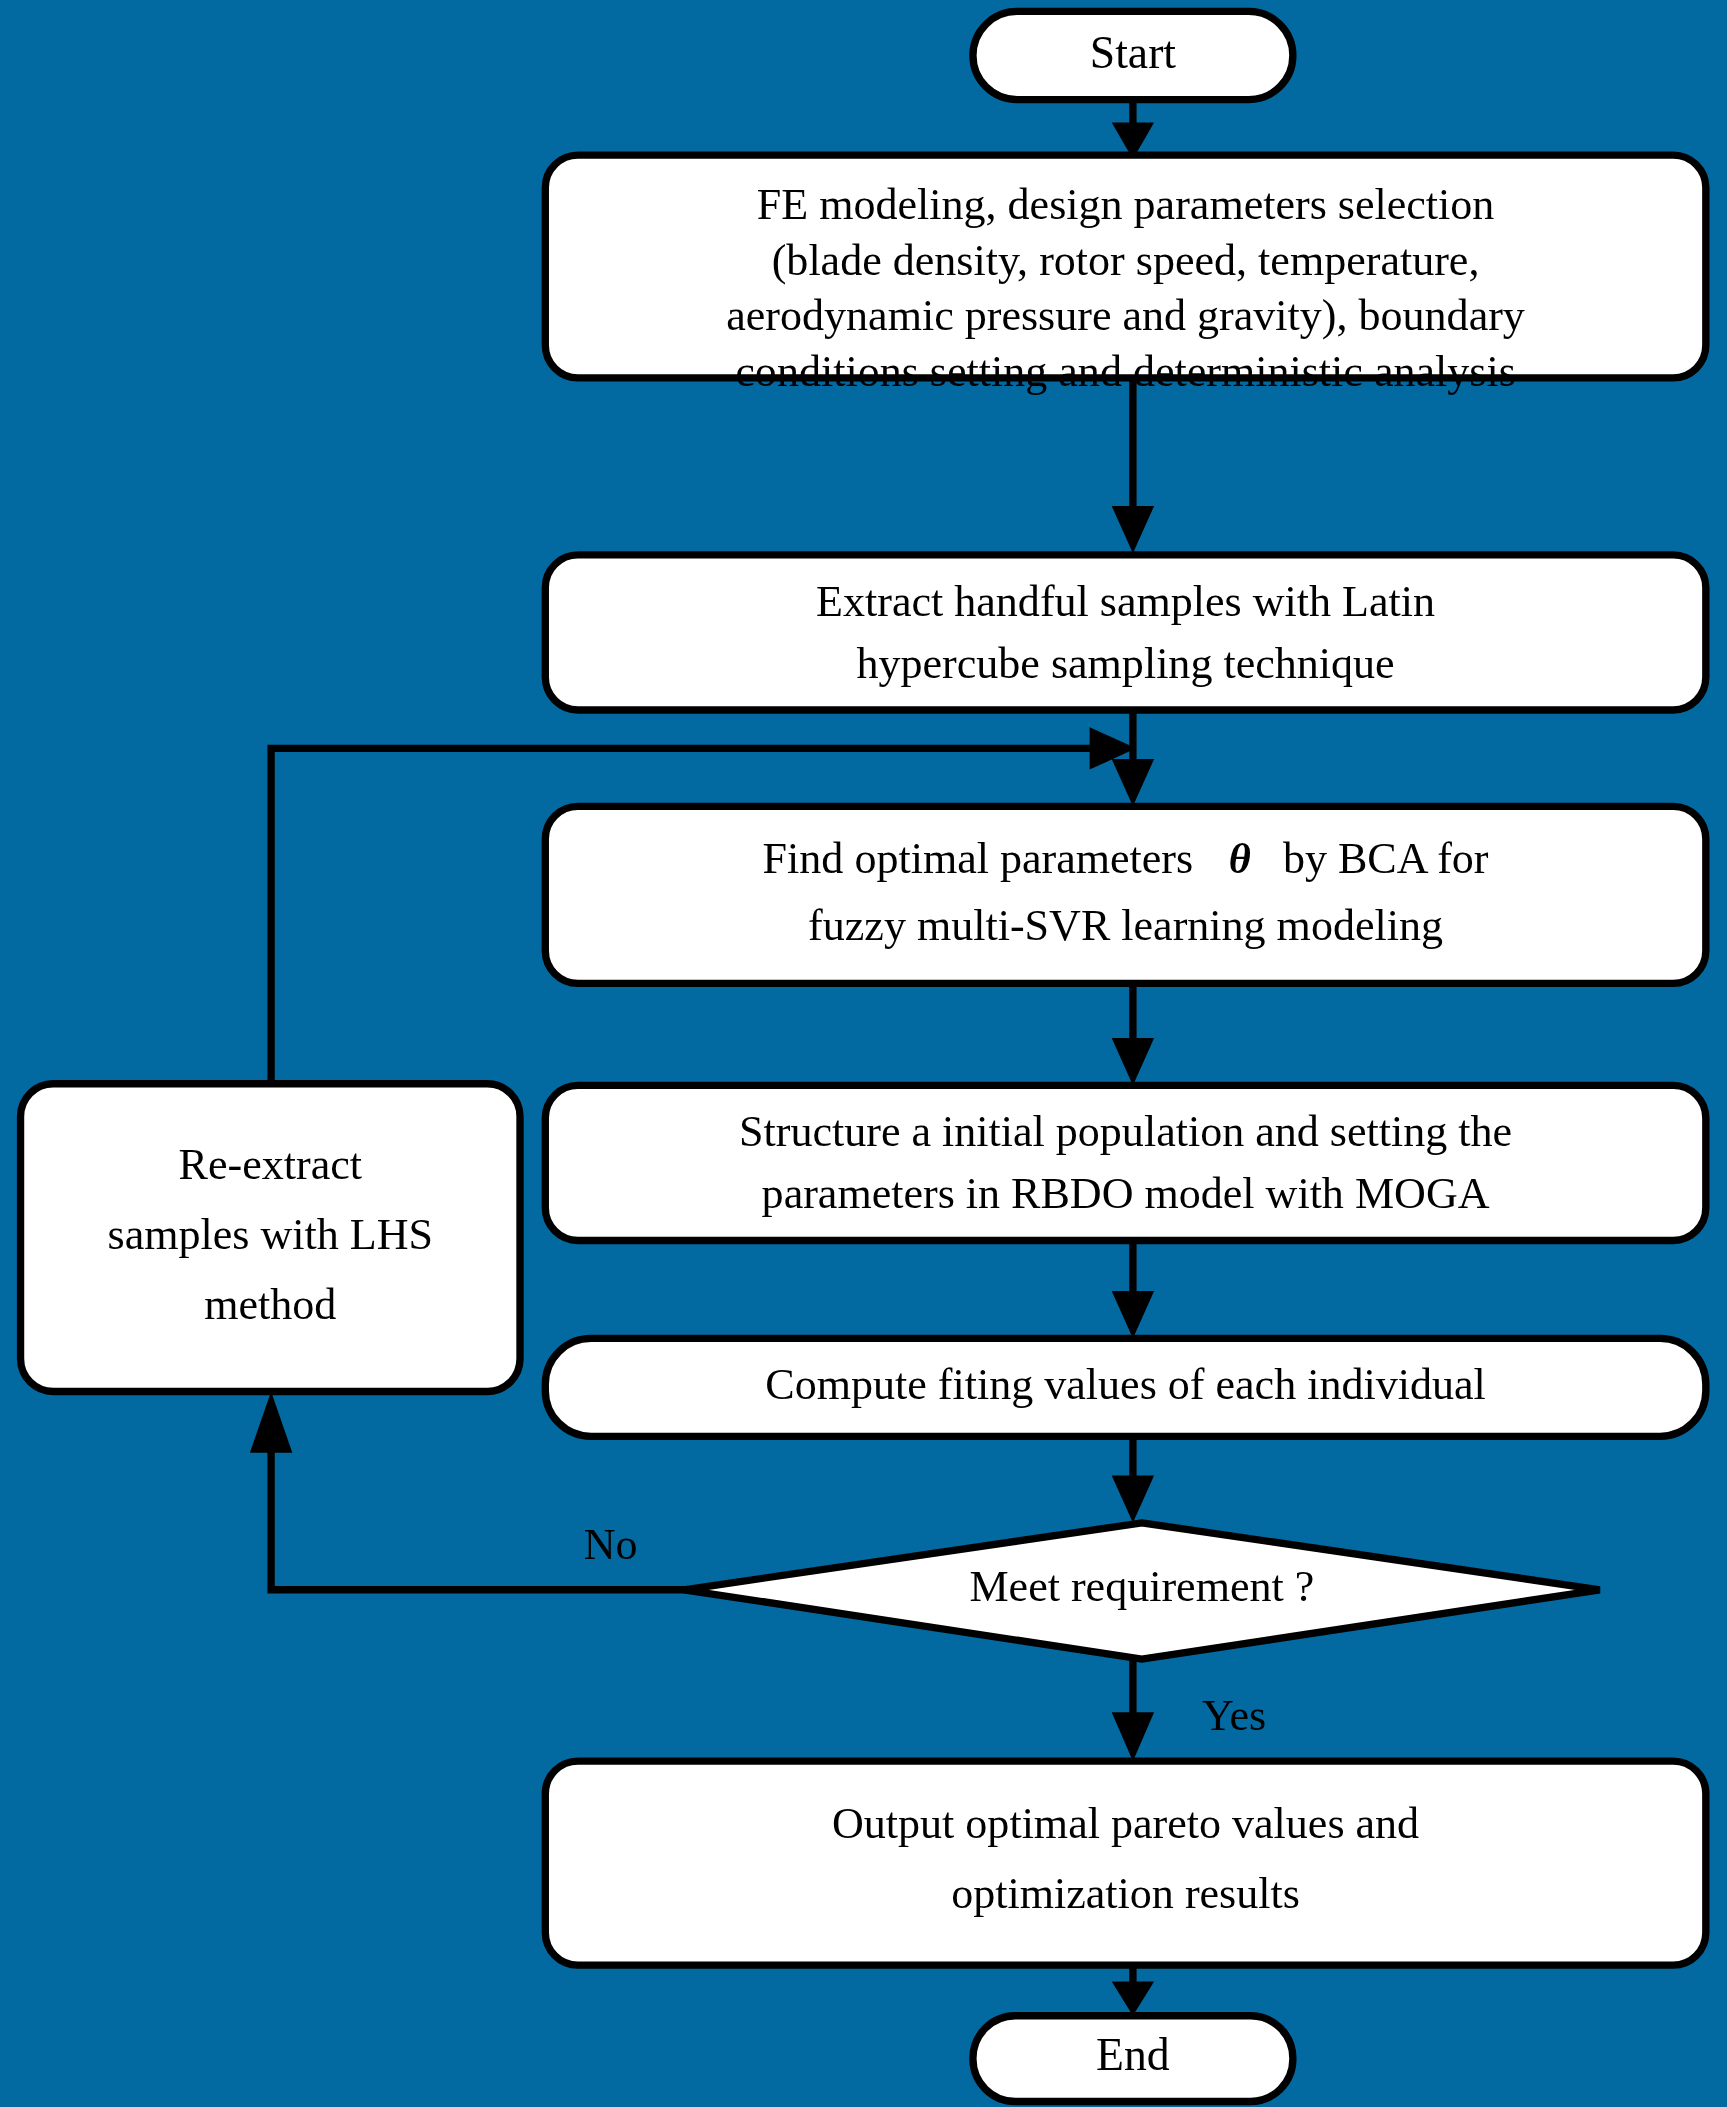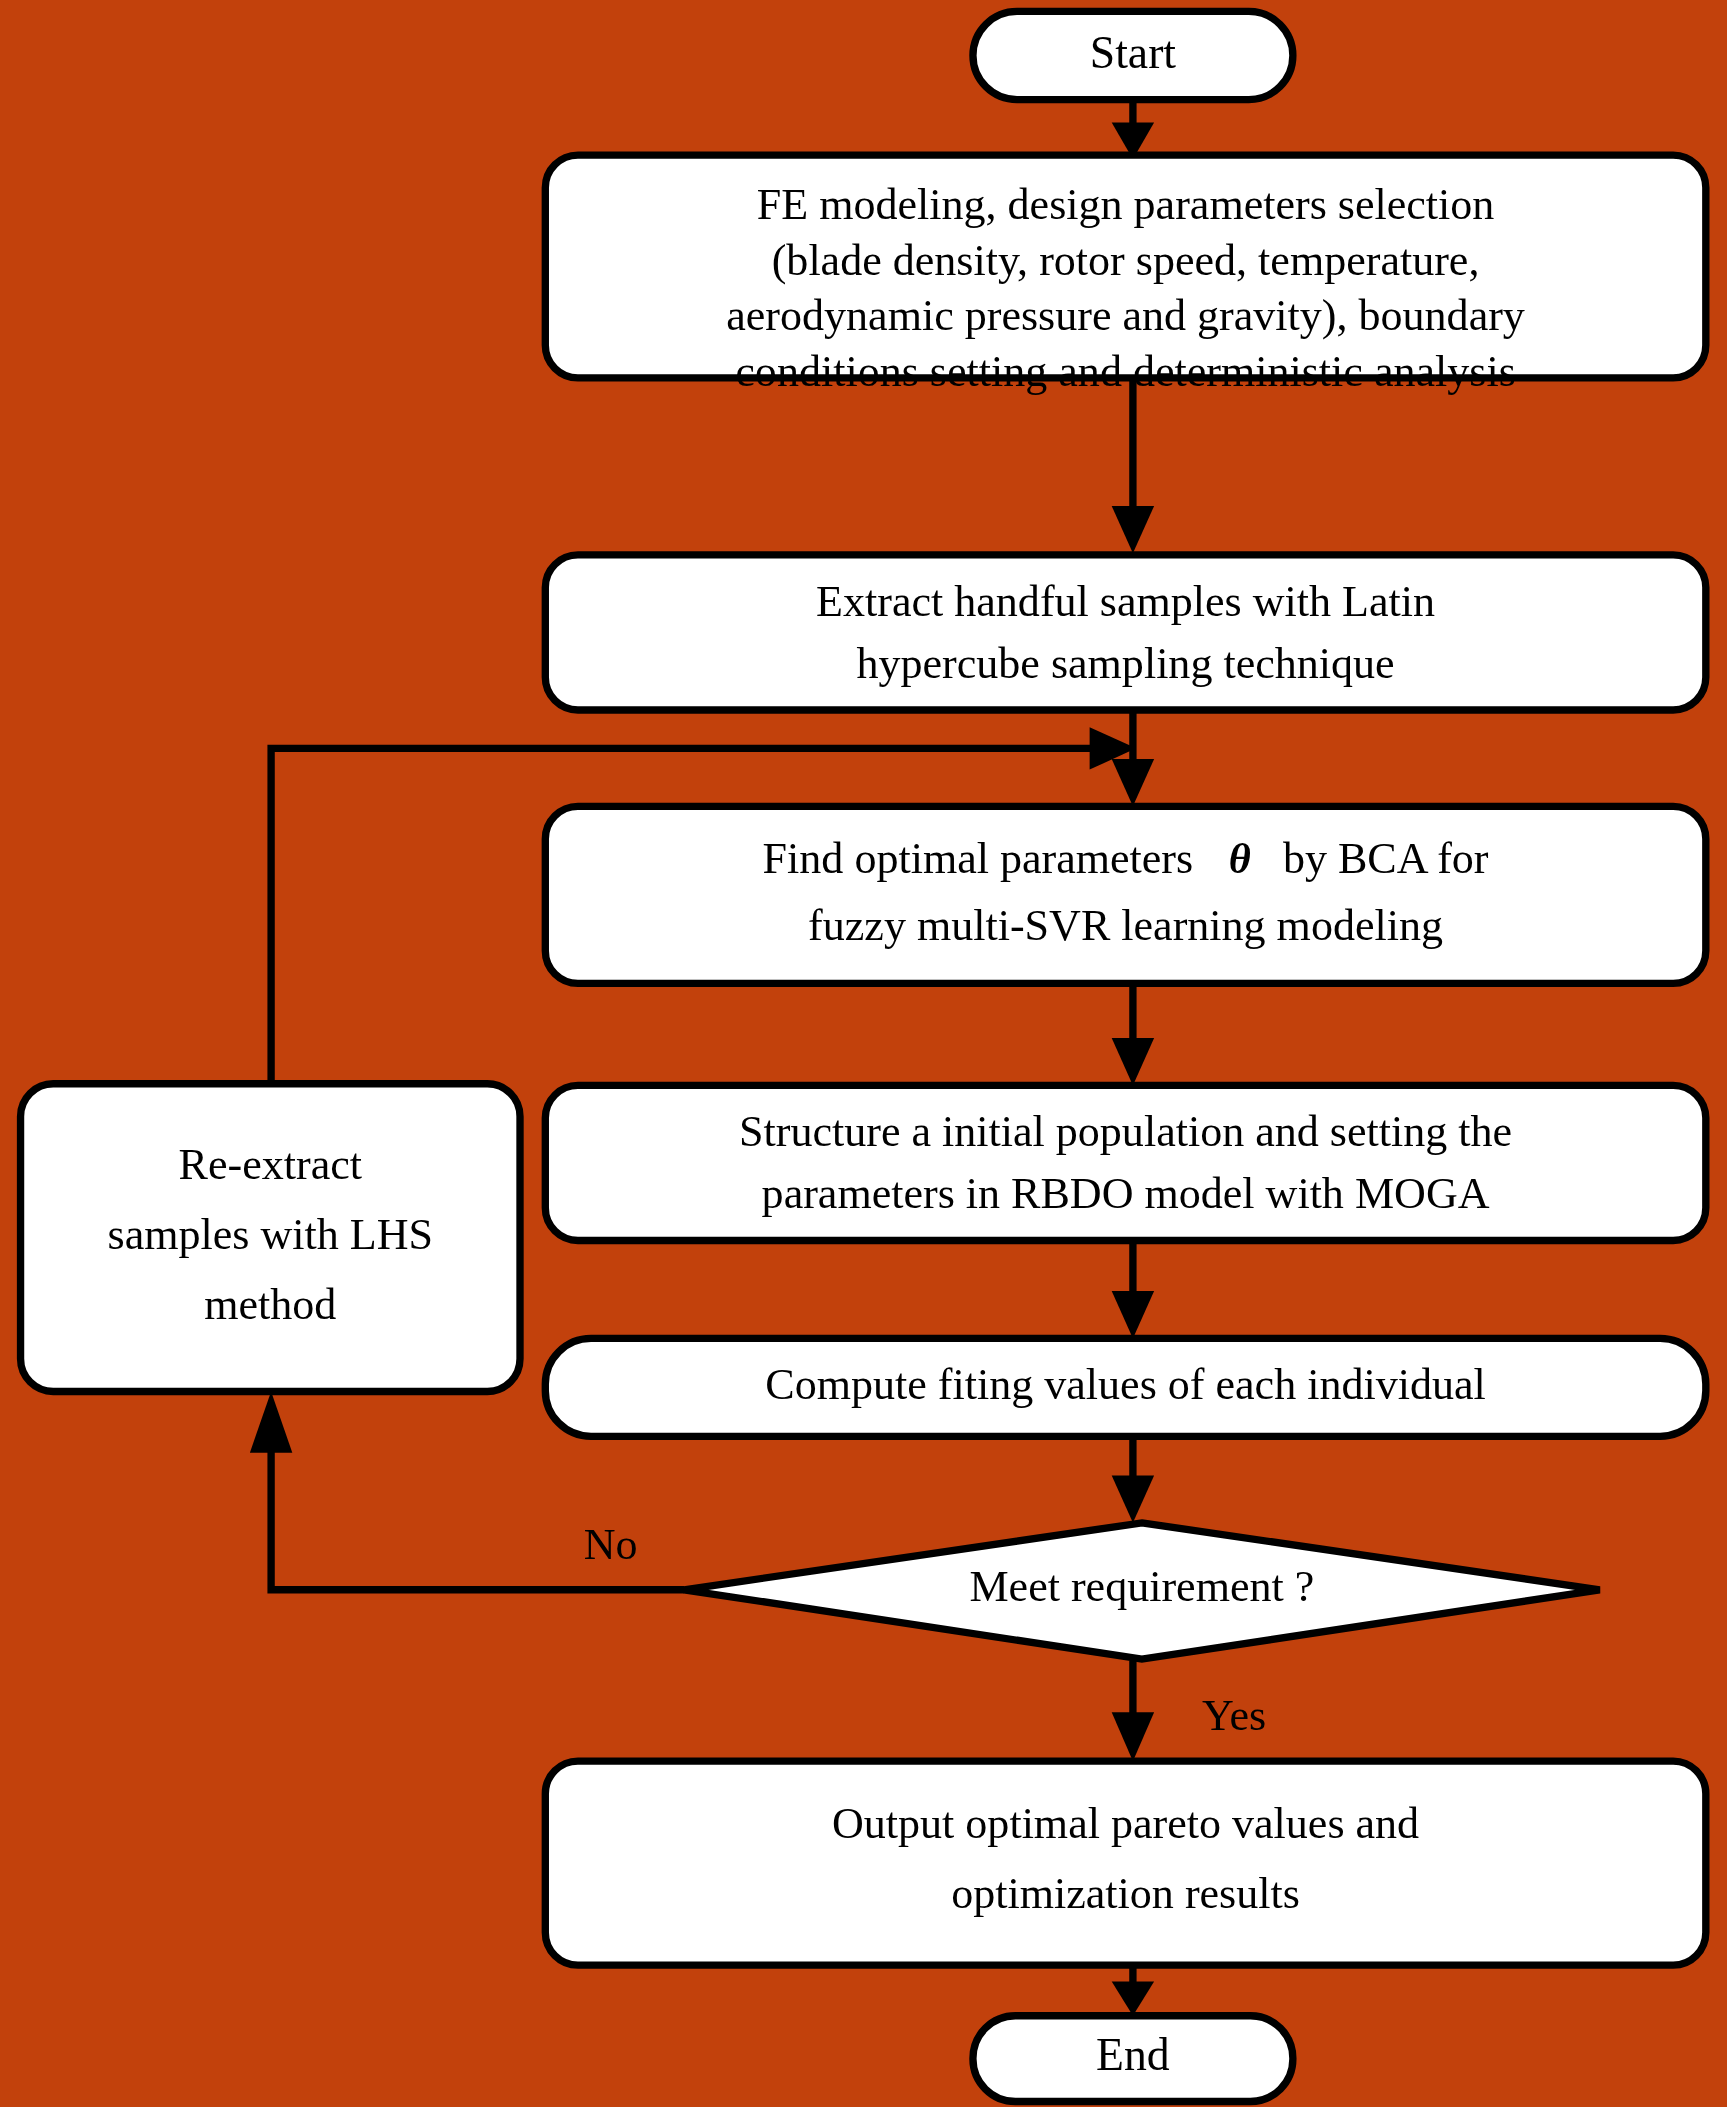--- a/index.html
+++ b/index.html
@@ -4,21 +4,21 @@
 <style>
   html, body {
     margin: 0;
     padding: 0;
     background: #ffffff;
   }
   #flowchart-root {
     position: relative;
     width: 1728px;
     height: 2108px;
-    background: #c2410c;
+    background: #0369a1;
     font-family: "Liberation Serif", "DejaVu Serif", serif;
     overflow: hidden;
   }
   svg.fc {
     display: block;
     width: 1728px;
     height: 2108px;
   }
   .node-shape {
     fill: #ffffff;

